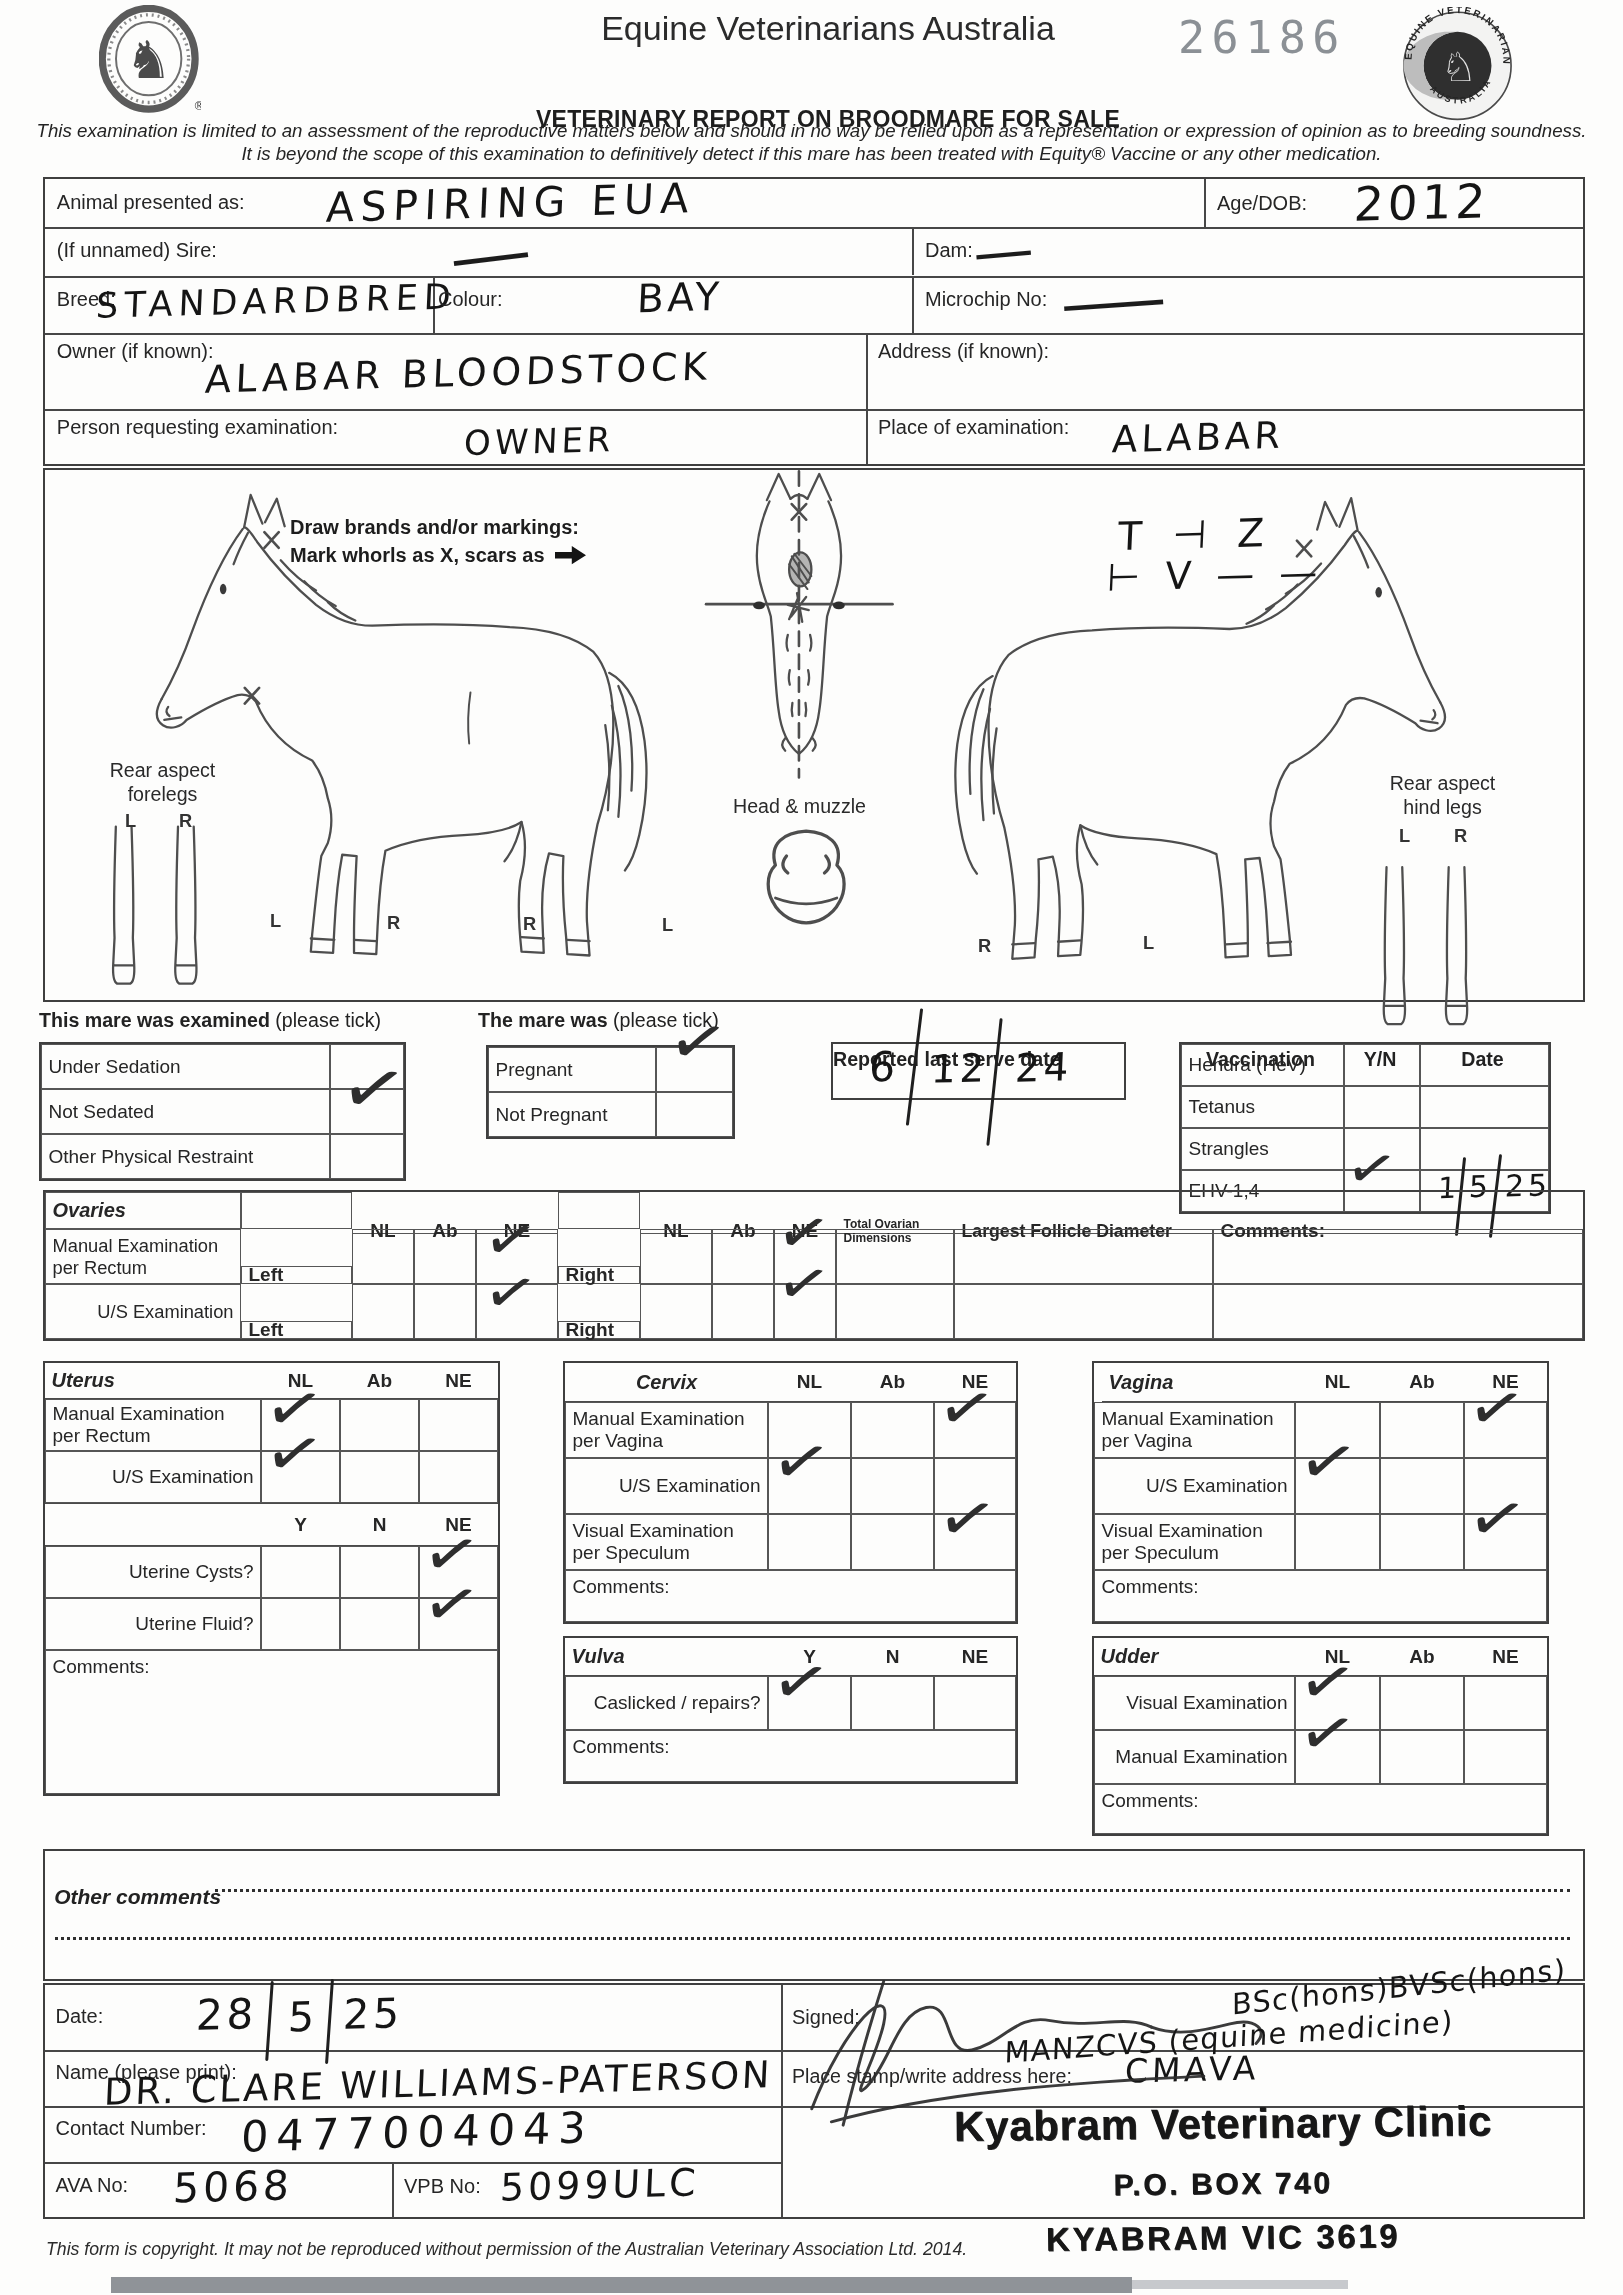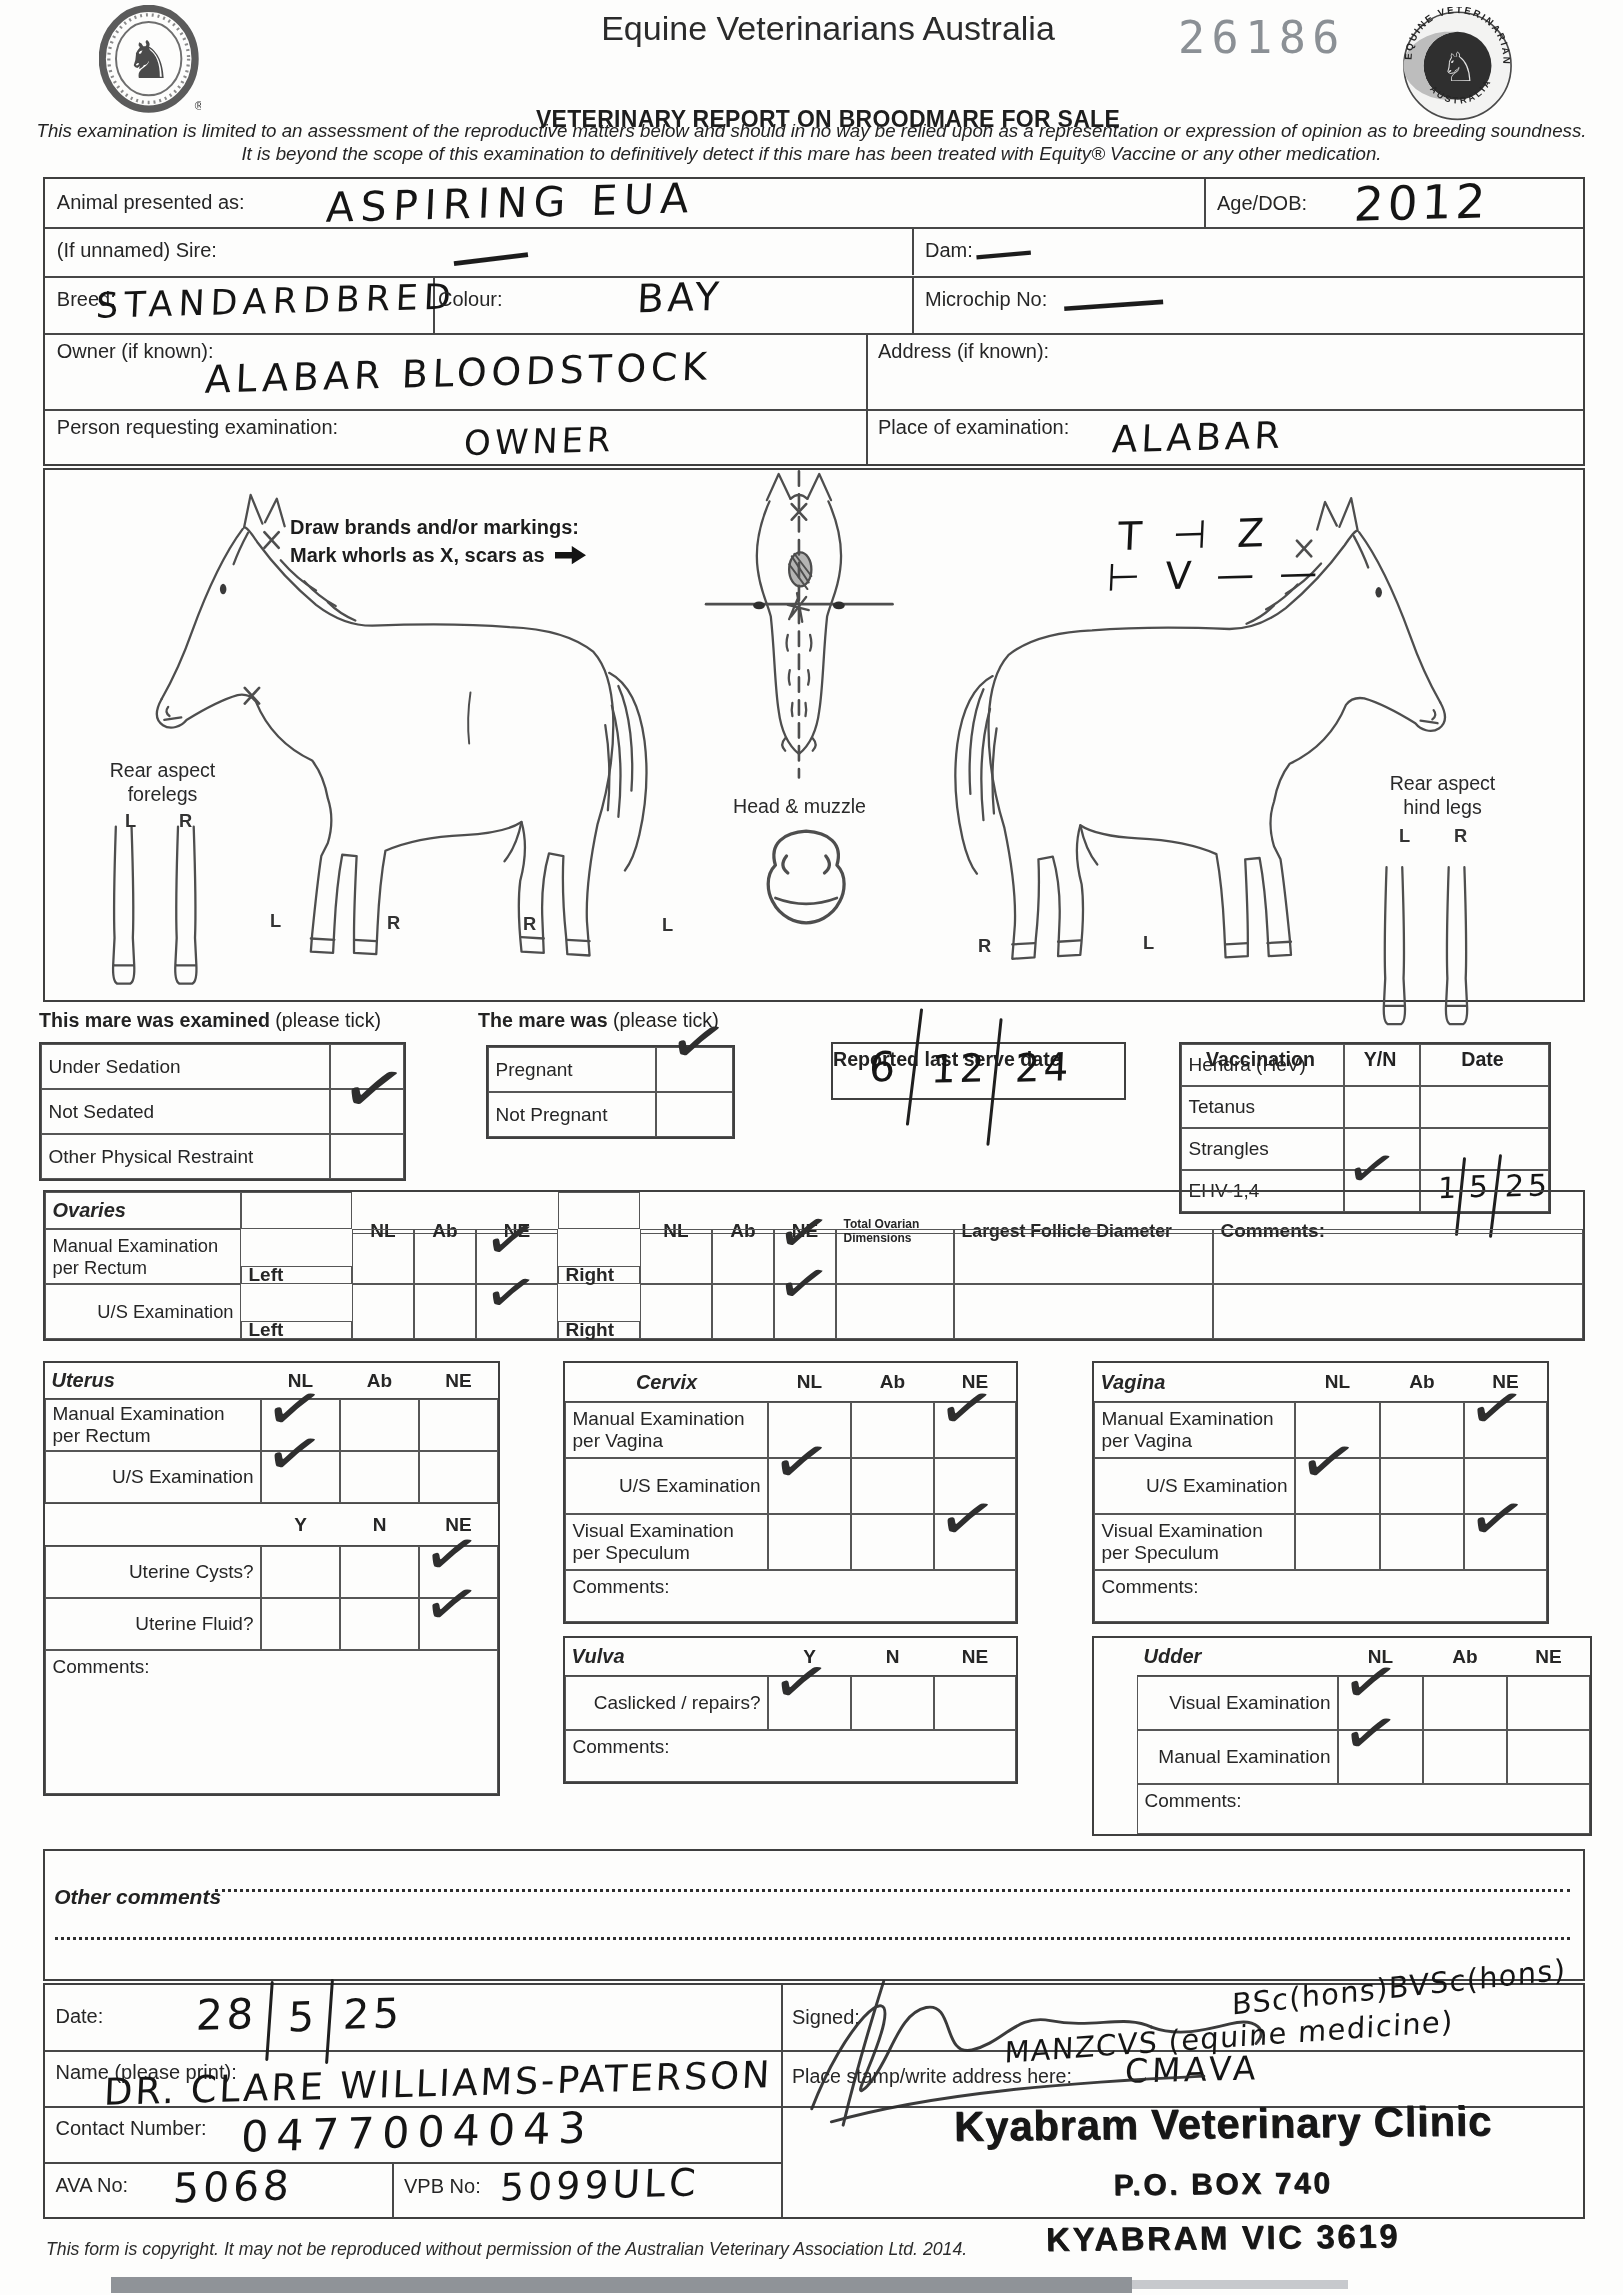--- a/index.html
+++ b/index.html
@@ -484,21 +484,21 @@
     <div></div>
     <div></div>
     <div>
         <span class="tk" style="font-size:65px;top:-29px;">✓</span>
       </div>
 
     <div class="cspan tl"><span>Comments:</span>&nbsp;<span class="hw" style="font-size:26px;"></span></div>
   </div>
 
   <div class="gt" style="left:1092px;top:1361px;grid-template-columns:201px 85px 84px 83px;grid-template-rows:39px 56px 56px 56px 52px;">
-    <div class="hcell ti" style="font-size:20px;">
+    <div class="hcell ti" style="font-size:20px;margin-left:8px;">
         <span>Vagina</span>
       </div>
     <div class="hcell ctr">
         <span>NL</span>
       </div>
     <div class="hcell ctr">
         <span>Ab</span>
       </div>
     <div class="hcell ctr">
         <span>NE</span>
@@ -553,21 +553,21 @@
       </div>
     <div>
         <span class="tk" style="font-size:64px;top:-27.5px;">✓</span>
       </div>
     <div></div>
     <div></div>
 
     <div class="cspan tl"><span>Comments:</span>&nbsp;<span class="hw" style="font-size:26px;"></span></div>
   </div>
 
-  <div class="gt" style="left:1092px;top:1636px;grid-template-columns:201px 85px 84px 83px;grid-template-rows:38px 54px 54px 50px;padding-left:43px;">
+  <div class="gt" style="left:1092px;top:1636px;grid-template-columns:201px 85px 84px 83px;grid-template-rows:38px 54px 54px 50px;">
     <div class="hcell ti" style="font-size:20px;">
         <span>Udder</span>
       </div>
     <div class="hcell ctr">
         <span>NL</span>
       </div>
     <div class="hcell ctr">
         <span>Ab</span>
       </div>
     <div class="hcell ctr">

